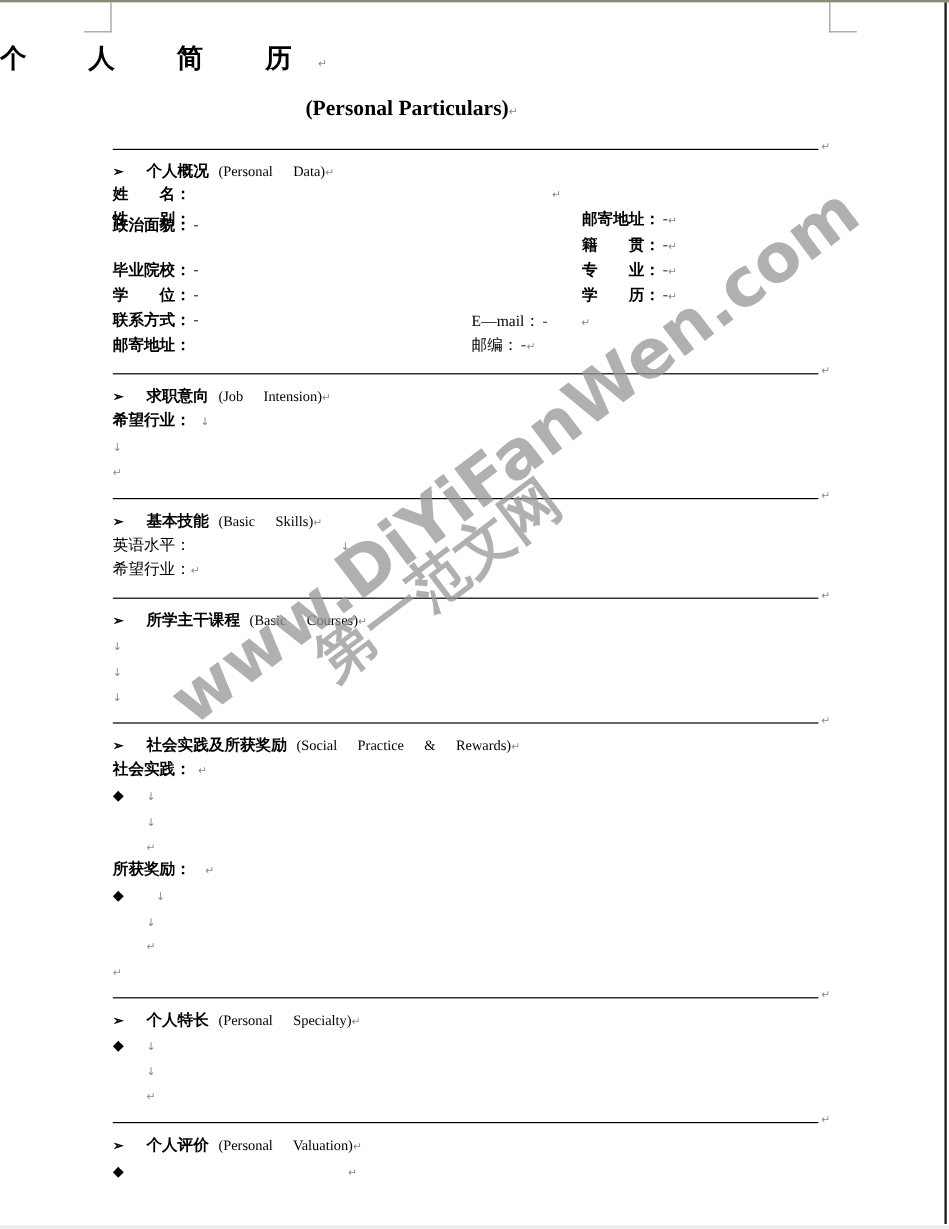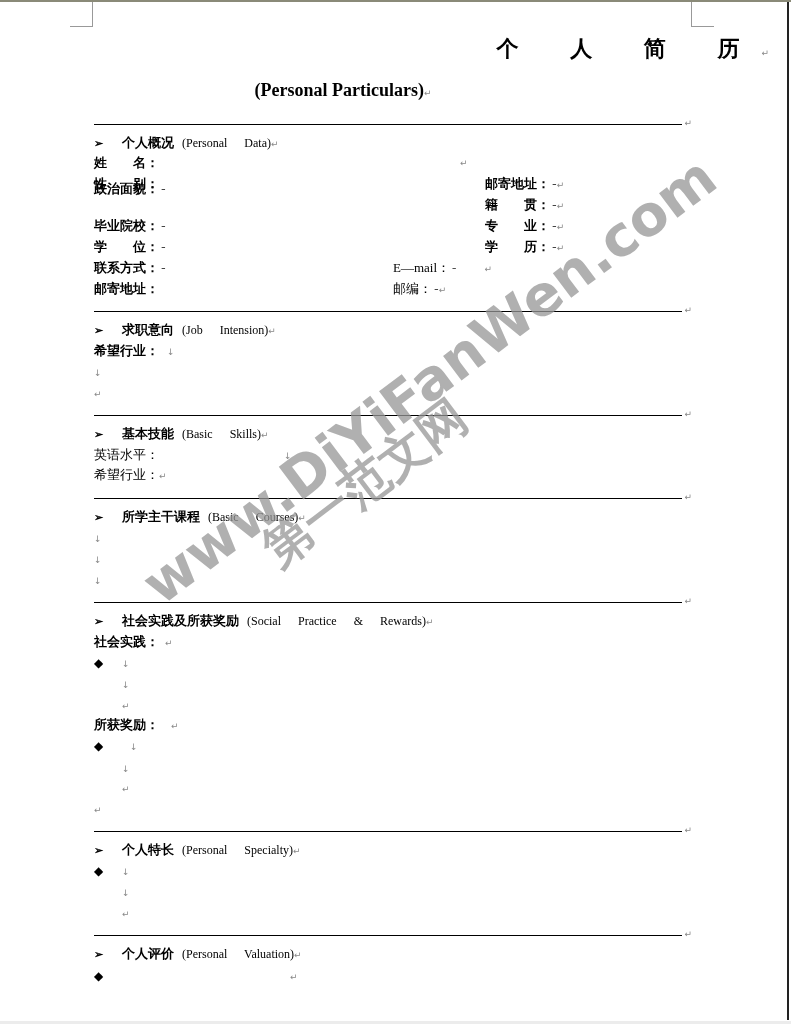--- a/index.html
+++ b/index.html
@@ -5,21 +5,21 @@
   html, body { margin:0; padding:0; }
   body { width:791px; height:1024px; background:#ffffff; position:relative; overflow:hidden;
          font-family:"Liberation Serif","DejaVu Serif",serif; color:#000; }
   .topbar { position:absolute; left:0; top:0; width:791px; height:2px; background:#8a8a78; }
   .rightedge { position:absolute; right:2px; top:2px; width:2px; height:1018px; background:#222; }
   .bottomedge { position:absolute; left:0; bottom:0; width:791px; height:3px; background:#ececec; }
   .corner { position:absolute; border-color:#999; border-style:solid; width:22px; height:24px; }
   .corner.tl { left:70px; top:2px; border-width:0 1px 1px 0; }
   .corner.tr { left:691px; top:2px; border-width:0 0 1px 1px; }
   .mark { color:#888; font-family:"DejaVu Sans",sans-serif; font-size:9px; font-weight:normal; }
-  .title { position:absolute; left:0; width:791px; top:34px; text-align:right; font-family:"DejaVu Sans",sans-serif;
+  .title { position:absolute; left:0; width:791px; top:34px; text-align:left; font-family:"DejaVu Sans",sans-serif;
            font-weight:bold; font-size:22px; letter-spacing:22px; }
   .subtitle { position:absolute; left:0; width:686px; top:80px; text-align:center; font-weight:bold; font-size:18px; }
   .rule { position:absolute; left:94px; width:588px; height:1px; background:#000; }
   .rule .mark { position:absolute; right:-10px; top:-6px; }
   .line { position:absolute; left:94px; font-size:13px; line-height:18px; white-space:nowrap; }
   .cjk { font-family:"DejaVu Sans",sans-serif; }
   .b { font-weight:bold; }
   .heading { font-weight:bold; }
   .heading .arrow { display:inline-block; width:28px; font-size:11px; }
   .heading .en { font-weight:normal; font-family:"Liberation Serif",serif; font-size:12px; margin-left:8px; word-spacing:14px; }

